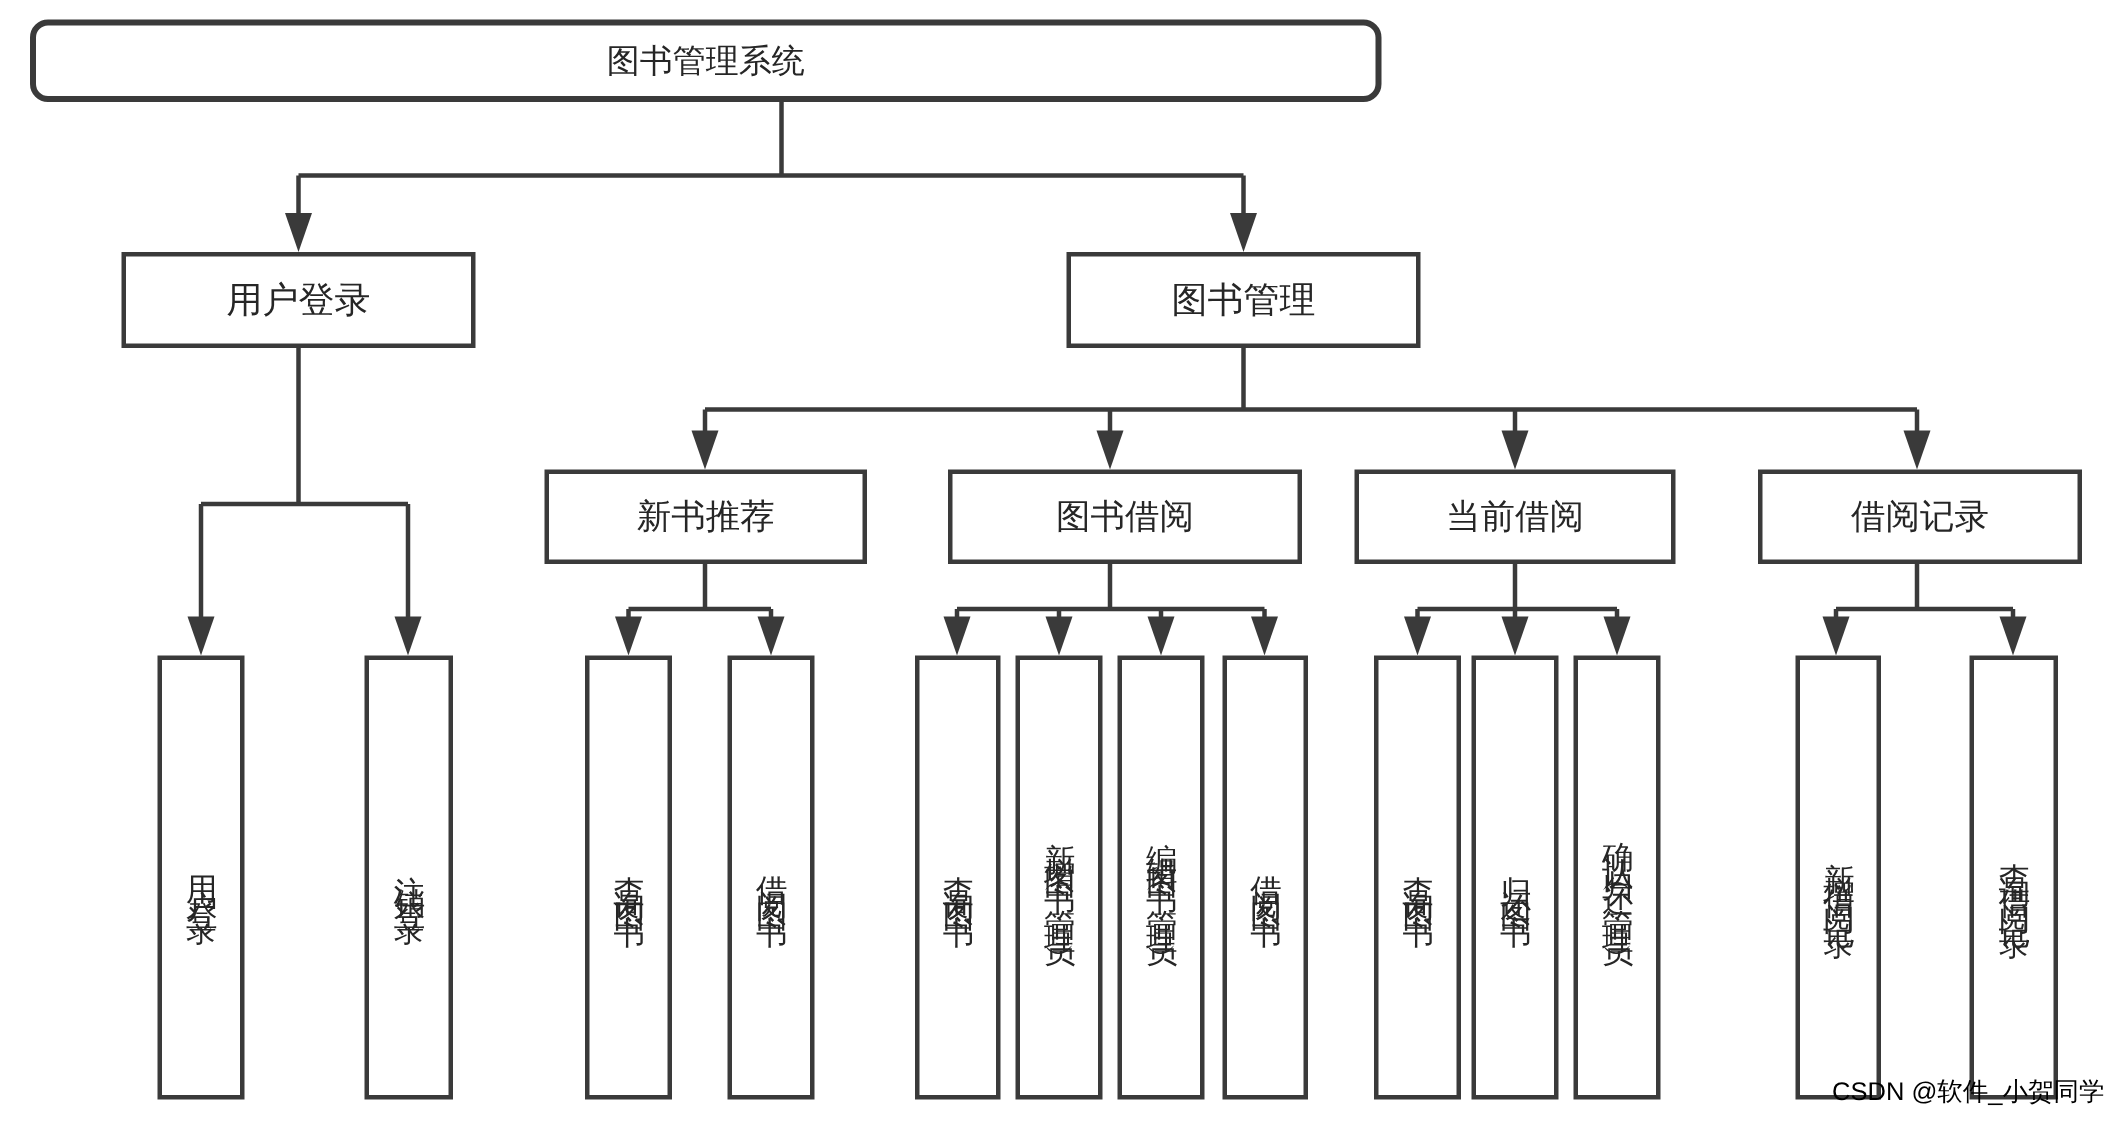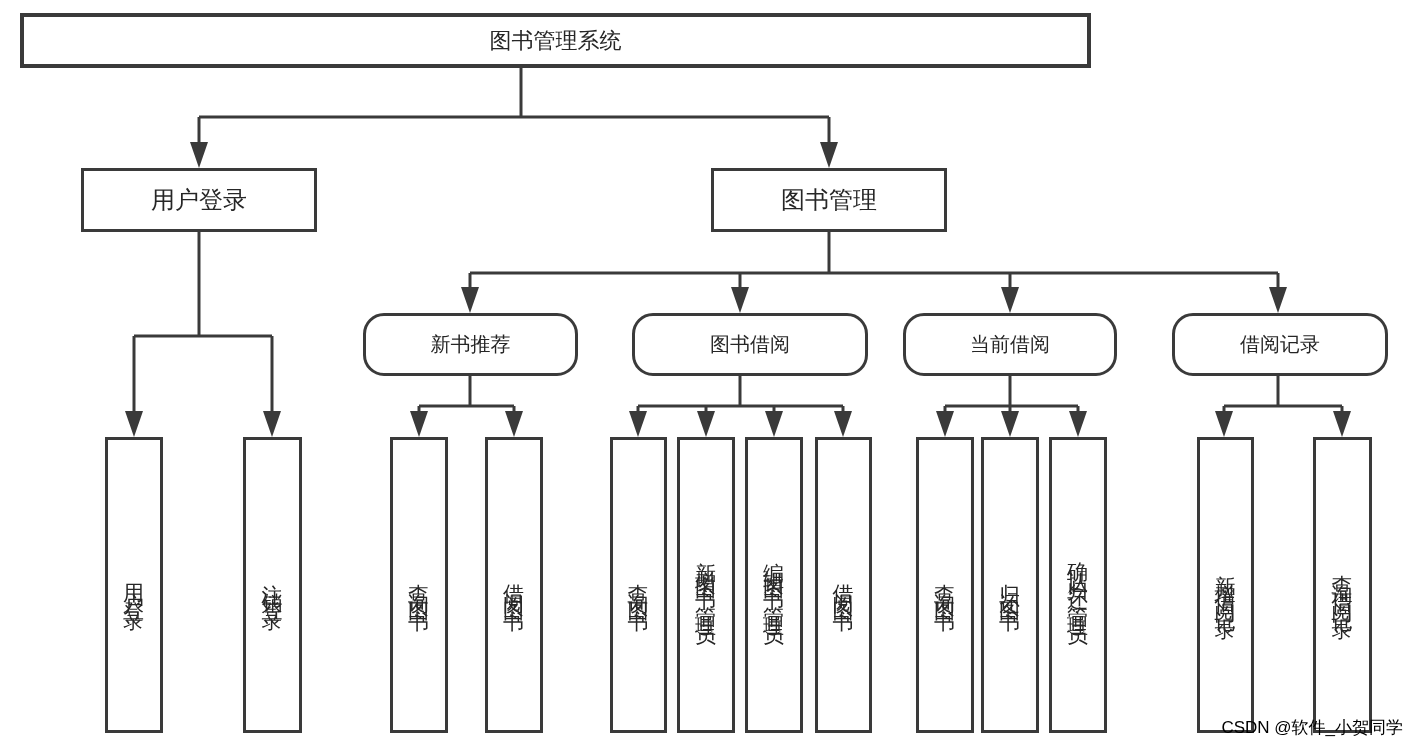--- a/index.html
+++ b/index.html
@@ -25,21 +25,21 @@
     display: flex;
     align-items: center;
     justify-content: center;
     text-align: center;
   }
   .box.root {
     border-width: 4px;
     font-size: 22px;
   }
   .box.l2 { font-size: 24px; }
-  .box.l3 { font-size: 20px; border-radius: 21px; }
+  .box.l3 { font-size: 23px; }
   .box.leaf { font-size: 21px; }
   .leaf .vlabel {
     writing-mode: vertical-rl;
     text-orientation: mixed;
     letter-spacing: 9px;
     line-height: 1;
     white-space: nowrap;
   }
   .watermark {
     position: absolute;
@@ -127,21 +127,21 @@
     <g stroke="#3a3a3a" stroke-width="3" fill="#3a3a3a">
       <path d="M1278 376 V406" fill="none"></path>
       <path d="M1224 406 H1342" fill="none"></path>
       <path d="M1224 406 V413" fill="none"></path>
       <path d="M1342 406 V413" fill="none"></path>
       <path d="M1215 411 h18 L1224 437 z" stroke="none"></path>
       <path d="M1333 411 h18 L1342 437 z" stroke="none"></path>
     </g>
   </svg>
 
-  <div class="box root" style="left:20px; top:13px; width:1071px; height:55px;">
+  <div class="box root" style="left:20px; top:13px; width:901px; height:55px;border-radius:12px;">
     <span>图书管理系统</span>
   </div>
 
   <div class="box l2" style="left:81px; top:168px; width:236px; height:64px;">
     <span>用户登录</span>
   </div>
   <div class="box l2" style="left:711px; top:168px; width:236px; height:64px;">
     <span>图书管理</span>
   </div>
 

